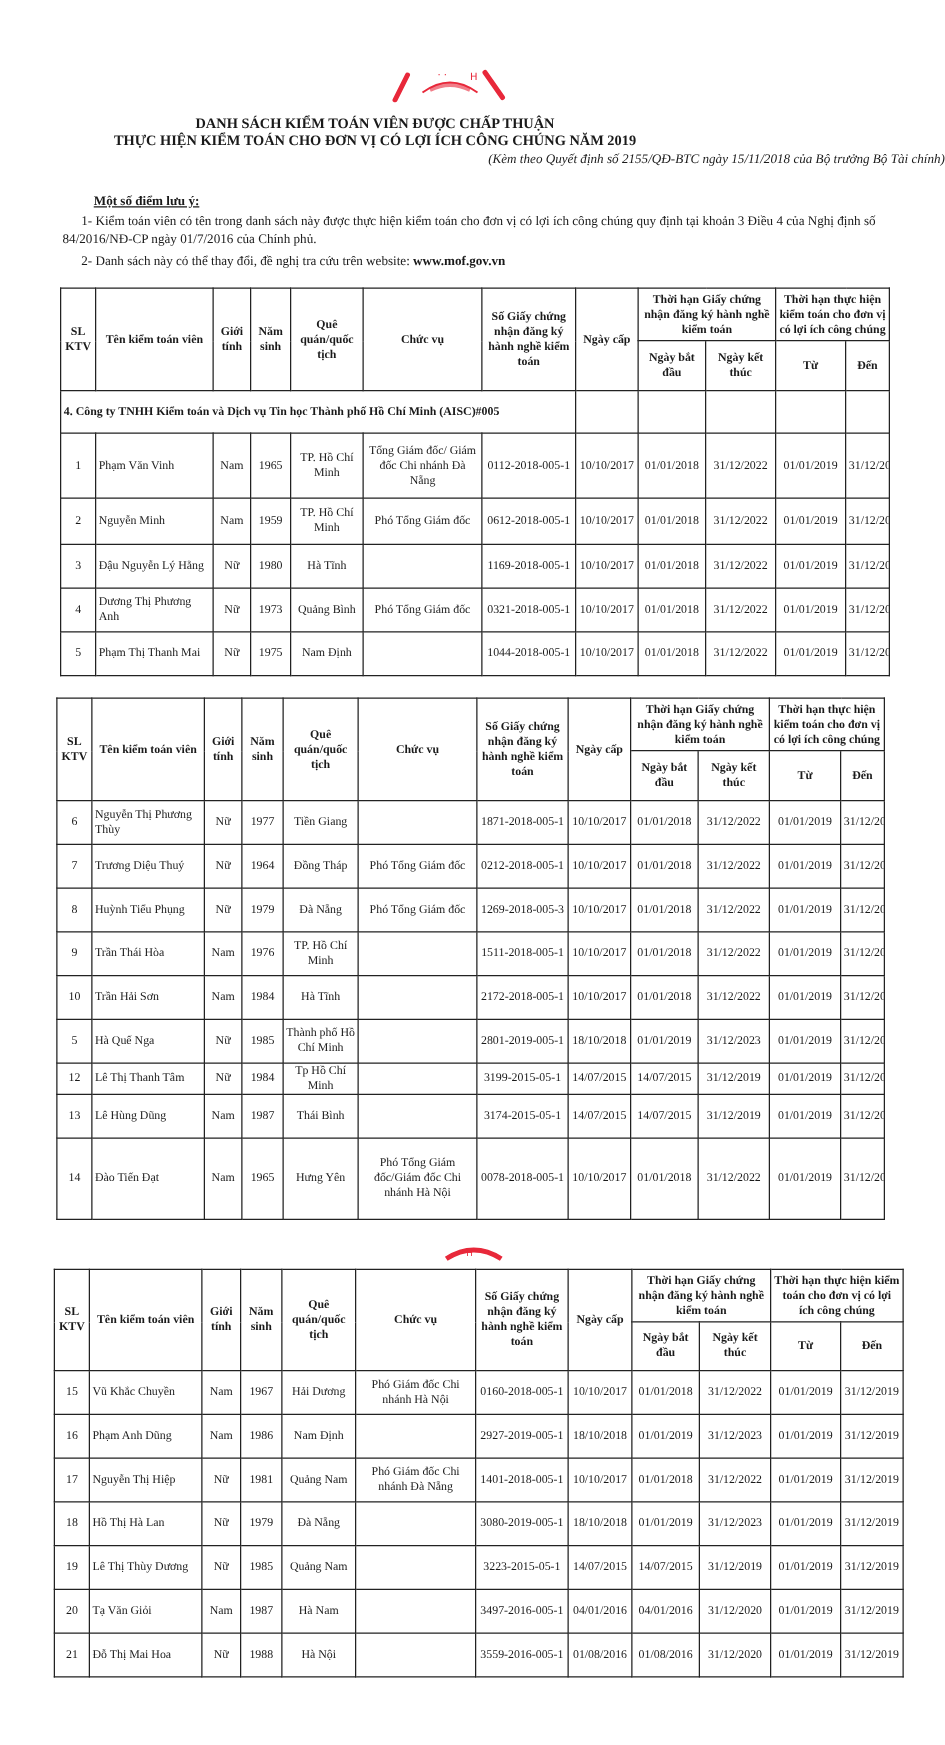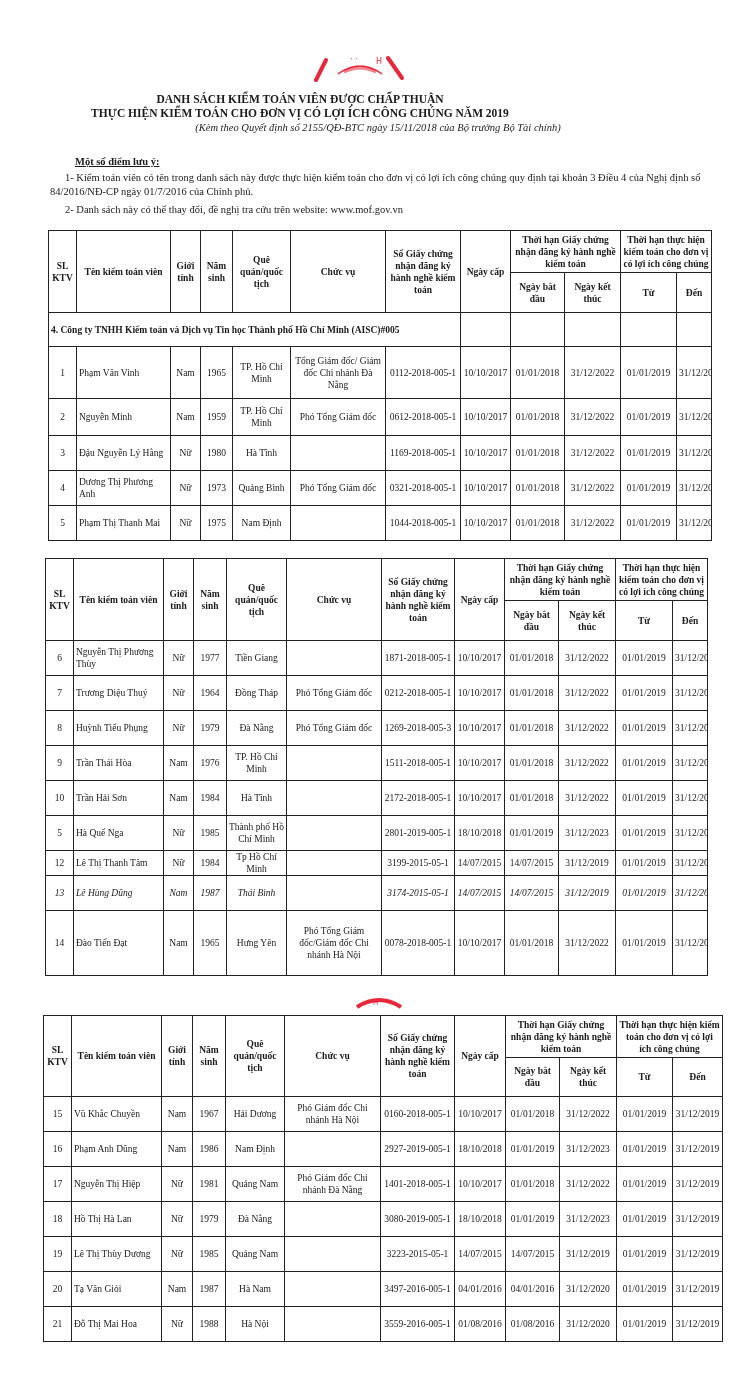--- a/index.html
+++ b/index.html
@@ -1,23 +1,23 @@
 <!DOCTYPE html>
 <html><head>
 <meta charset="utf-8">
 <style>
   html, body { margin: 0; padding: 0; background: #ffffff; }
   body { width: 756px; height: 1396px; position: relative; overflow: hidden;
          font-family: "Liberation Serif", "DejaVu Serif", serif; color: #1a1a1a; }
   .stamp { position: absolute; }
   .title { position: absolute; left: 0; width: 600px; text-align: center; font-weight: bold; font-size: 11.5px; }
-  .subtitle { position: absolute; left: 0; width: 756px; text-align: center; font-style: italic; font-size: 10.5px; }
+  .subtitle { position: absolute; left: 0; width: 756px; text-align: right; font-style: italic; font-size: 10.5px; }
   .notes-head { position: absolute; left: 75px; top: 156px; font-size: 10.5px; font-weight: bold; text-decoration: underline; }
   .note { position: absolute; font-size: 10.5px; line-height: 15px; }
-  .note b { font-weight: normal; }
+  .note b { font-weight: bold; }
   table.t { position: absolute; border-collapse: collapse; table-layout: fixed; font-size: 9.5px; }
   table.t td, table.t th { border: 1px solid #222; padding: 0 2px; overflow: hidden; }
   table.t th { font-weight: bold; text-align: center; line-height: 12px; font-size: 9.5px; }
   table.t td { text-align: center; line-height: 12px; }
   table.t td.name { text-align: left; }
   table.t td.company { text-align: left; font-weight: bold; font-size: 9.5px; }
   table.t { border: 1.5px solid #222; }
 </style>
 </head>
 <body>
@@ -290,21 +290,21 @@
         <td>1984</td>
         <td>Tp Hồ Chí Minh</td>
         <td></td>
         <td>3199-2015-05-1</td>
         <td>14/07/2015</td>
         <td>14/07/2015</td>
         <td>31/12/2019</td>
         <td>01/01/2019</td>
         <td>31/12/2019</td>
       </tr>
-      <tr style="height: 35px; font-style: italic;">
+      <tr style="height: 35px;">
         <td>13</td>
         <td class="name">Lê Hùng Dũng</td>
         <td>Nam</td>
         <td>1987</td>
         <td>Thái Bình</td>
         <td></td>
         <td>3174-2015-05-1</td>
         <td>14/07/2015</td>
         <td>14/07/2015</td>
         <td>31/12/2019</td>

